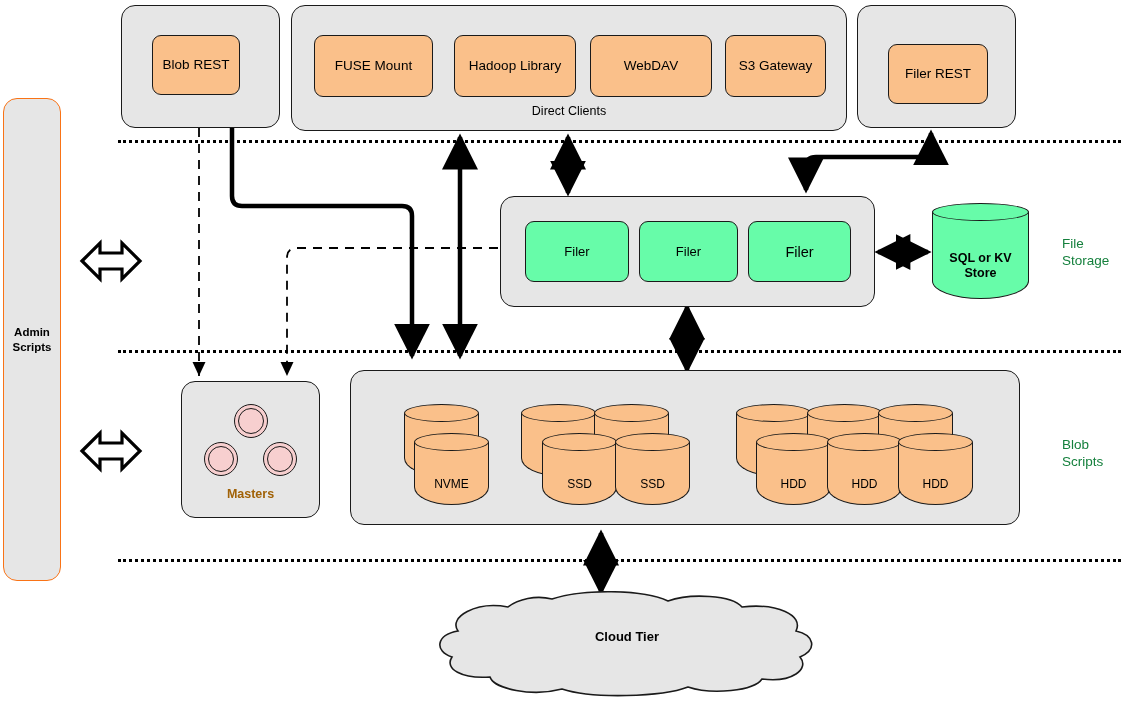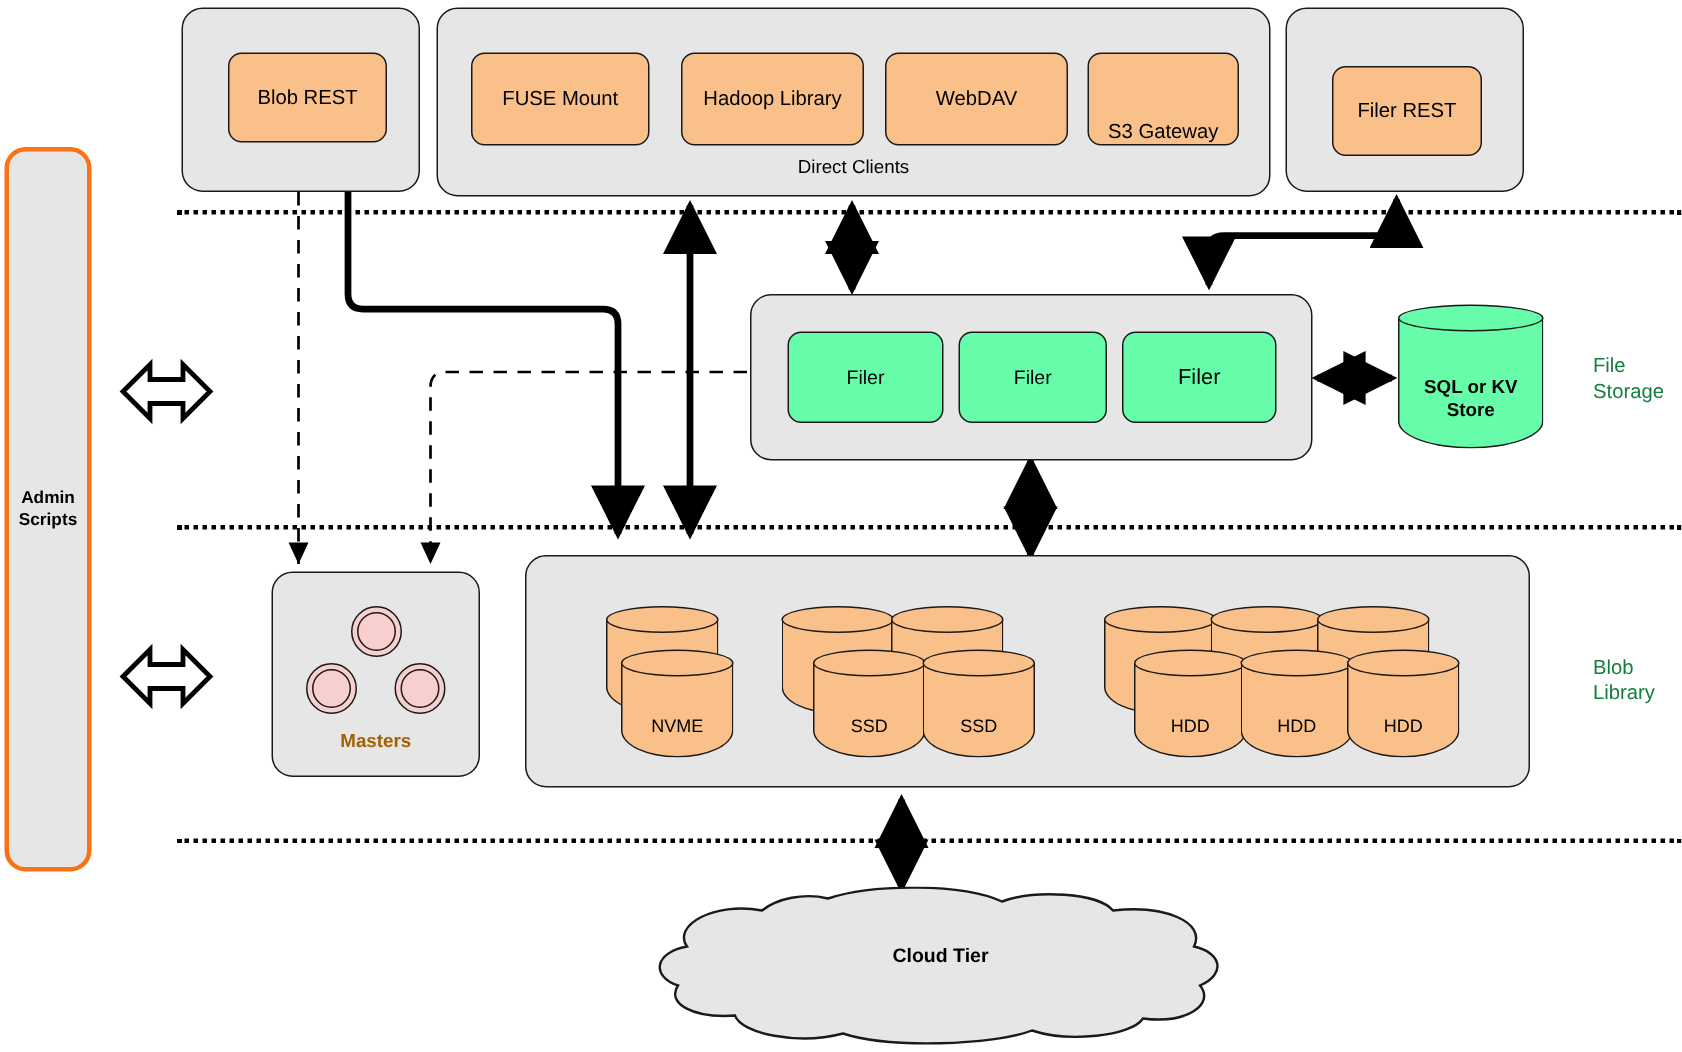--- a/index.html
+++ b/index.html
@@ -68,21 +68,21 @@
   }
 
   
   #admin-scripts {
     position: absolute;
     left: 3px;
     top: 98px;
     width: 58px;
     height: 483px;
     background: #e6e6e6;
-    border: 3px solid #f97316;
+    border: 1px solid #f97316;
     border-radius: 14px;
     box-sizing: border-box;
     display: flex;
     align-items: center;
     justify-content: center;
   }
   #admin-scripts .lbl {
     font-size: 11.5px;
     font-weight: bold;
     text-align: center;
@@ -253,36 +253,36 @@
     <g>
       <path d="M 82 261 L 100 243 L 100 253 L 122 253 L 122 243 L 140 261 L 122 279 L 122 269 L 100 269 L 100 279 Z" fill="#ffffff" stroke="#000" stroke-width="3.2" stroke-linejoin="miter"></path>
     </g>
 
     <g>
       <path d="M 82 451 L 100 433 L 100 443 L 122 443 L 122 433 L 140 451 L 122 469 L 122 459 L 100 459 L 100 469 Z" fill="#ffffff" stroke="#000" stroke-width="3.2" stroke-linejoin="miter"></path>
     </g>
   </svg>
 
   <div class="group-box" style="left:121px; top:5px; width:159px; height:123px;">
-    <div class="node-orange" style="left:30px; top:29px; width:106px; height:60px;">
+    <div class="node-orange" style="left:30px; top:29px; width:88px; height:60px;">
       <span>Blob REST</span>
     </div>
   </div>
 
   <div class="group-box" style="left:291px; top:5px; width:556px; height:126px;text-decoration:underline;">
     <div class="node-orange" style="left:22px; top:29px; width:119px; height:62px;">
       <span>FUSE Mount</span>
     </div>
     <div class="node-orange" style="left:298px; top:29px; width:122px; height:62px;">
       <span>WebDAV</span>
     </div>
     <div class="node-orange" style="left:162px; top:29px; width:122px; height:62px;">
       <span>Hadoop Library</span>
     </div>
-    <div class="node-orange" style="left:433px; top:29px; width:101px; height:62px;align-items:flex-end;">
+    <div class="node-orange" style="left:433px; top:29px; width:101px; height:62px;">
       <span>S3 Gateway</span>
     </div>
     <div class="group-caption" style="top:98px;">Direct Clients</div>
   </div>
 
   <div class="group-box" style="left:857px; top:5px; width:159px; height:123px;">
     <div class="node-orange" style="left:30px; top:38px; width:100px; height:60px;">
       <span>Filer REST</span>
     </div>
   </div>
@@ -388,15 +388,15 @@
                C 2 60 4 44 26 40
                C 16 26 44 10 76 16
                C 86 8 104 4 120 8 Z" fill="#e6e6e6" stroke="#1a1a1a" stroke-width="1.6"></path>
     </svg>
     <div id="cloud-tier-label">Cloud Tier</div>
   </div>
 
   <div class="tier-label" style="left:1062px; top:236px;">File
 Storage</div>
   <div class="tier-label" style="left:1062px; top:437px;">Blob
-Library</div>
+Scripts</div>
 
 </div>
 
 </body></html>

